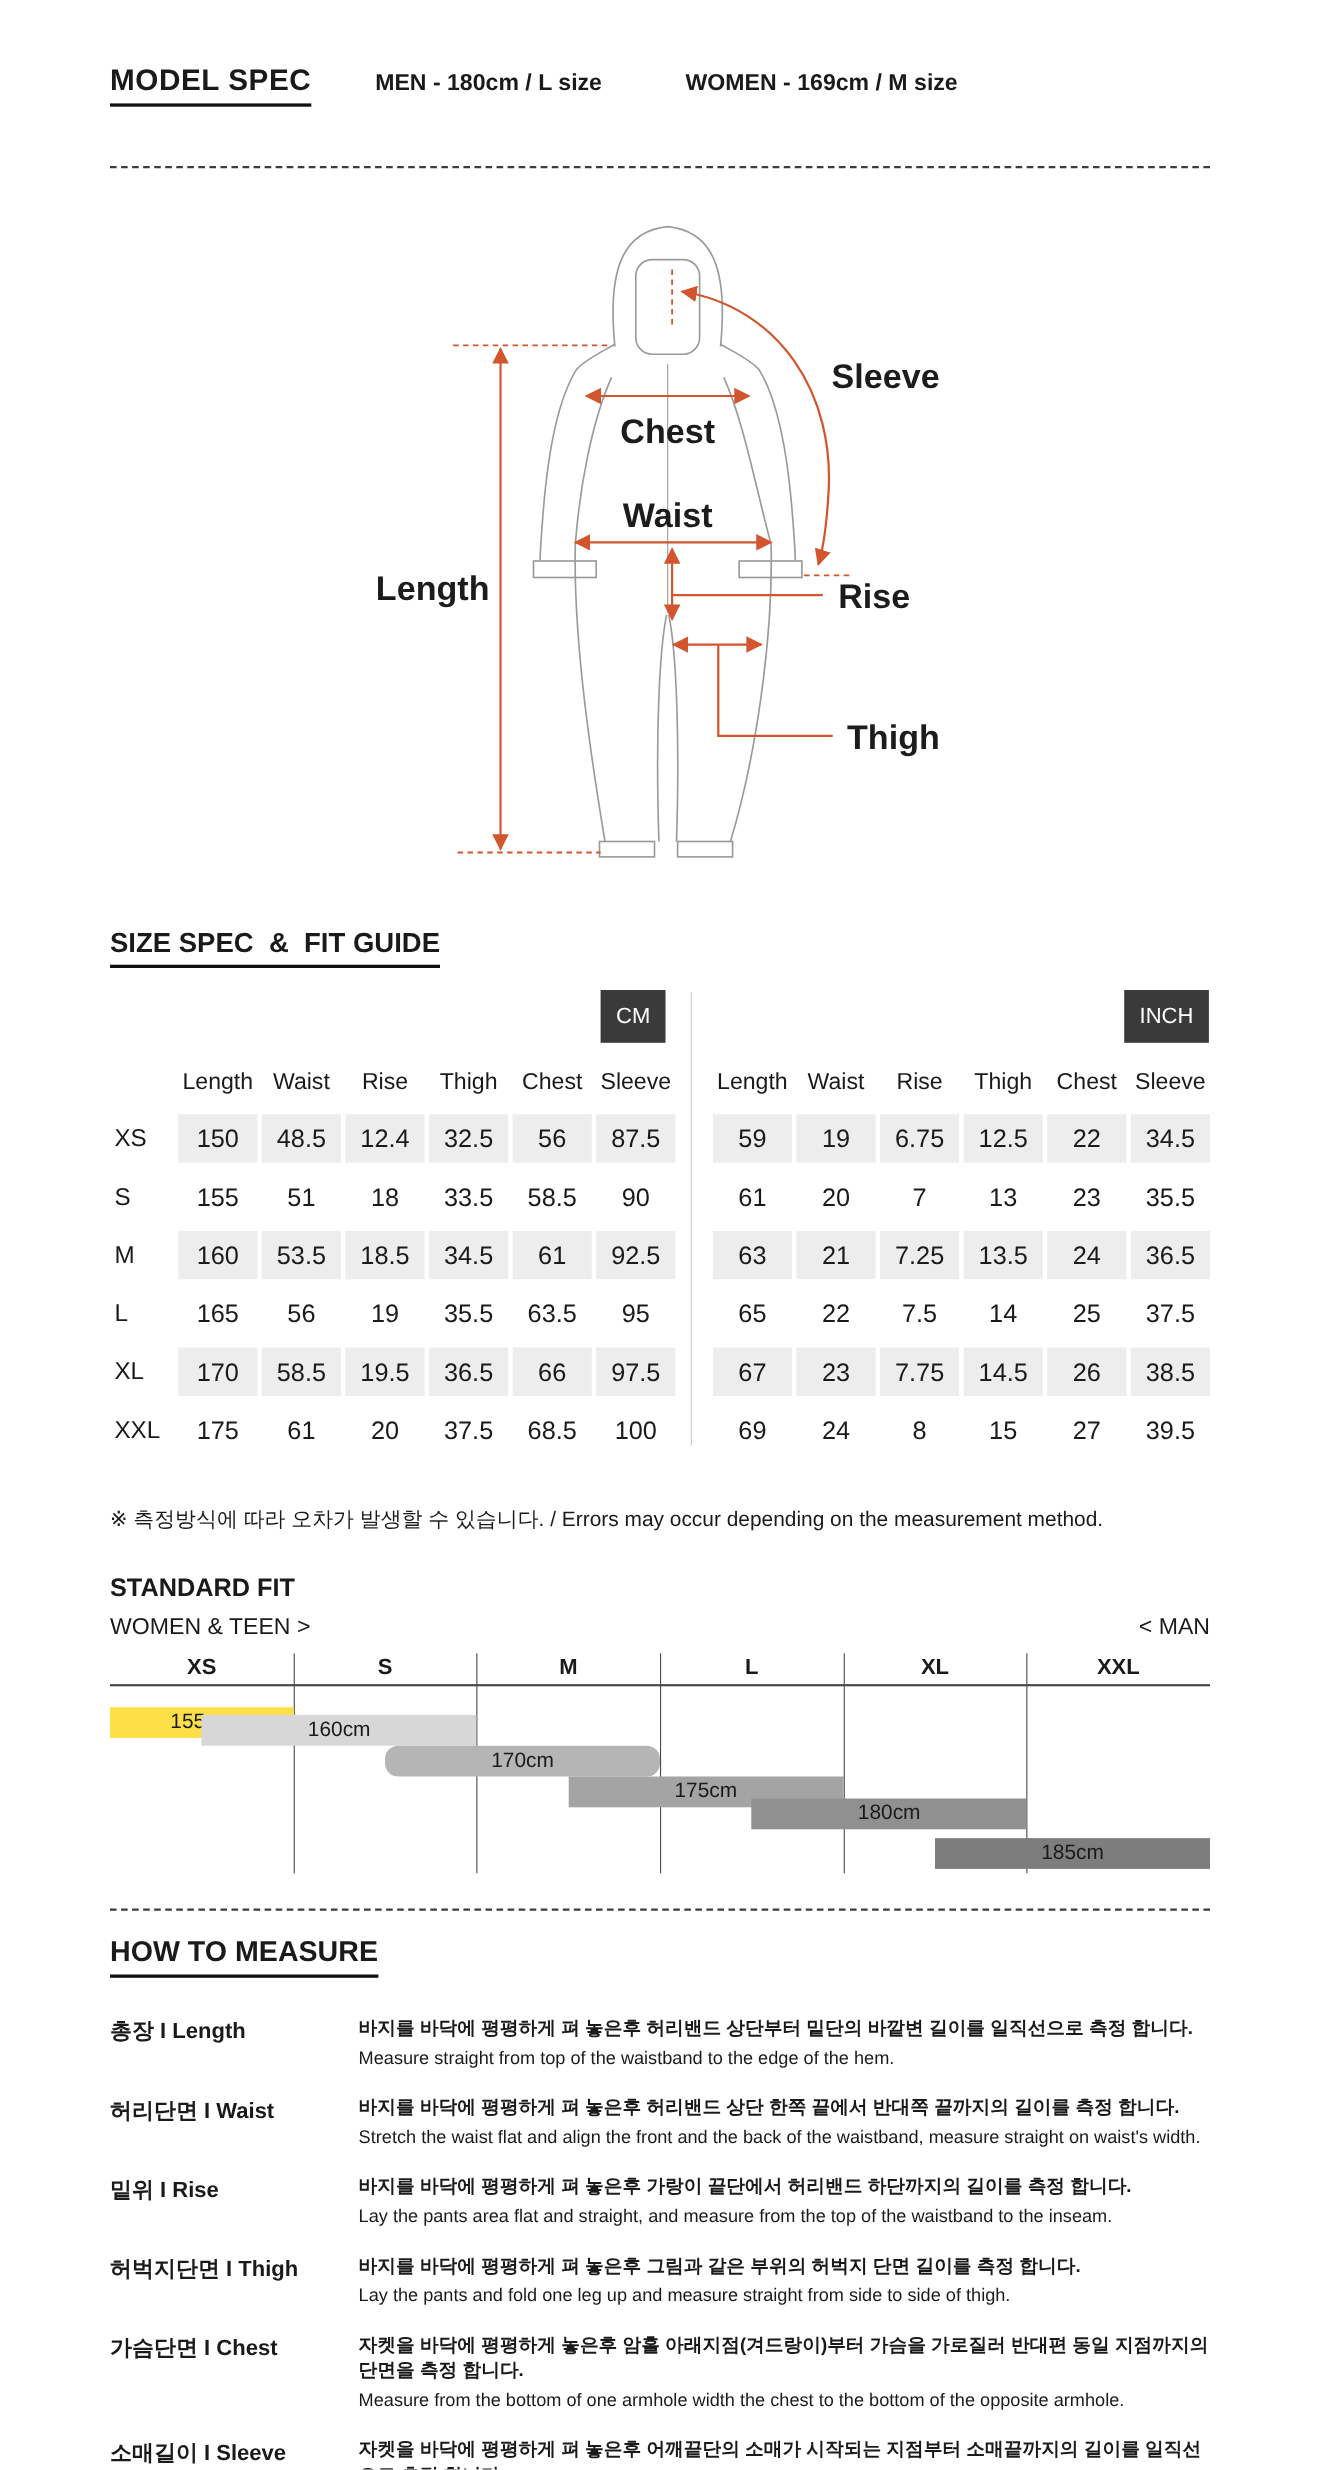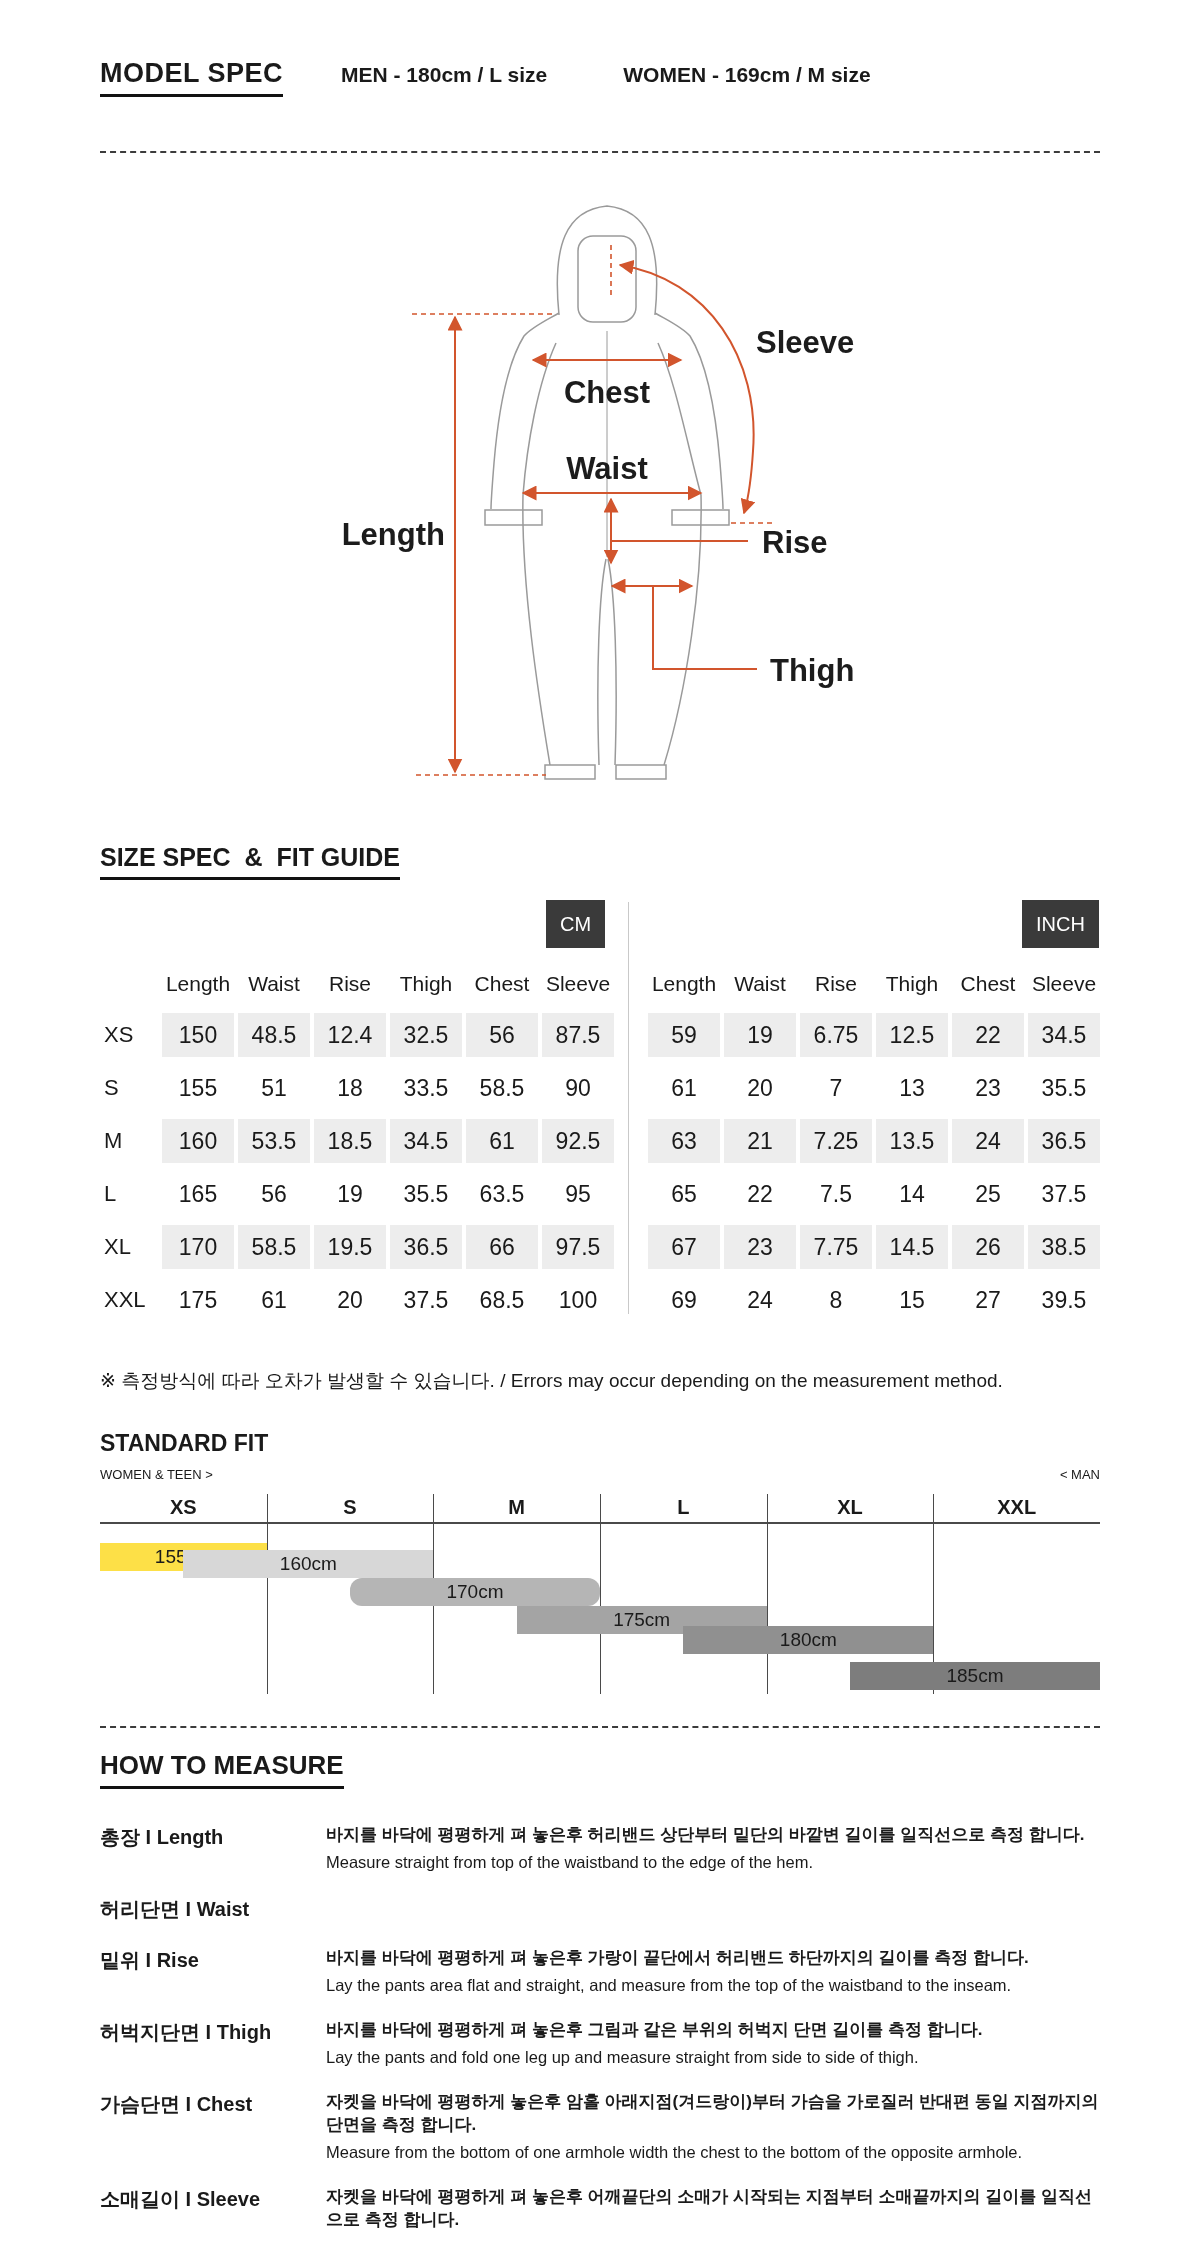--- a/index.html
+++ b/index.html
@@ -43,21 +43,21 @@
   .t-row.with-size{grid-template-columns:54px repeat(6,72px);}
   .val-cell{height:44px;display:flex;align-items:center;justify-content:center;font-size:23px;}
   .val-cell.shade{background:#ededed;}
   .size-cell{display:flex;align-items:center;font-size:22px;}
   .col-cell{height:40px;display:flex;align-items:center;justify-content:center;font-size:21px;}
   .tbl-vline{position:absolute;left:528px;top:8px;width:1px;height:412px;background:#c9c9c9;}
   
   .note{margin:26px 100px 0;font-size:19px;}
   
   .fit-heading{margin:36px 100px 0;font-size:23px;font-weight:bold;}
-  .fit-sub{display:flex;justify-content:space-between;margin:10px 100px 0;font-size:13px;align-items:flex-end;}
+  .fit-sub{display:flex;justify-content:space-between;margin:10px 100px 0;font-size:21px;align-items:flex-end;}
   .chart{position:relative;margin:12px 100px 0;height:200px;}
   .chart-labels{display:grid;grid-template-columns:repeat(6,1fr);height:26px;}
   .fit-col-label{display:flex;align-items:center;justify-content:center;font-size:20px;font-weight:bold;}
   .chart-rule{position:absolute;left:0;right:0;top:28px;height:2px;background:#4a4a4a;}
   .chart-vline{position:absolute;top:0;bottom:0;width:1px;background:#4a4a4a;}
   .fit-bar{position:absolute;height:28px;display:flex;align-items:center;justify-content:center;
     font-size:19px;color:#1a1a1a;}
   
   .measure-heading{margin:22px 100px 0;display:inline-block;font-size:26px;font-weight:bold;
     border-bottom:3px solid #111;padding-bottom:5px;margin-left:100px;}
@@ -300,20 +300,24 @@
 <div class="measure-list" id="measure-list">
     <div class="m-item">
       <span class="m-label">총장 I Length</span>
       <div>
         <p class="m-ko">바지를 바닥에 평평하게 펴 놓은후 허리밴드 상단부터 밑단의 바깥변 길이를 일직선으로 측정 합니다.</p>
         <p class="m-en">Measure straight from top of the waistband to the edge of the hem.</p>
       </div>
     </div>
     <div class="m-item">
       <span class="m-label">허리단면 I Waist</span>
+      <div>
+        <p class="m-ko">바지를 바닥에 평평하게 펴 놓은후 허리밴드 상단 한쪽 끝에서 반대쪽 끝까지의 길이를 측정 합니다.</p>
+        <p class="m-en">Stretch the waist flat and align the front and the back of the waistband, measure straight on waist's width.</p>
+      </div>
     </div>
     <div class="m-item">
       <span class="m-label">밑위 I Rise</span>
       <div>
         <p class="m-ko">바지를 바닥에 평평하게 펴 놓은후 가랑이 끝단에서 허리밴드 하단까지의 길이를 측정 합니다.</p>
         <p class="m-en">Lay the pants area flat and straight, and measure from the top of the waistband to the inseam.</p>
       </div>
     </div>
     <div class="m-item">
       <span class="m-label">허벅지단면 I Thigh</span>

